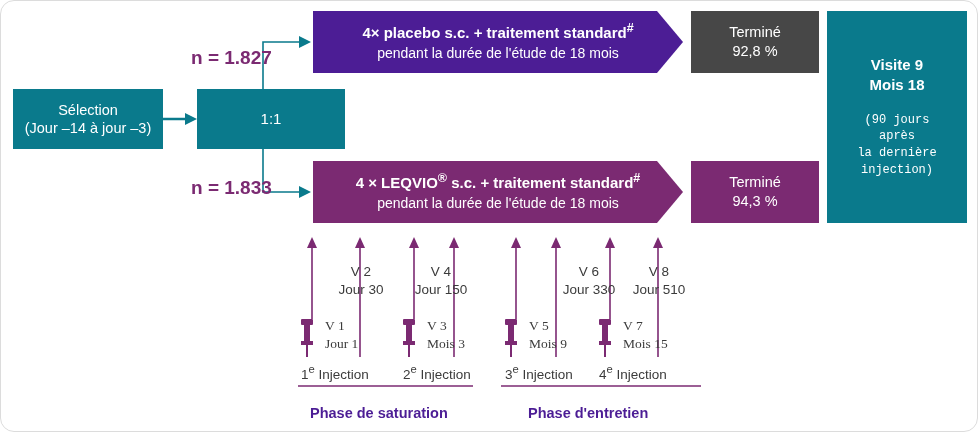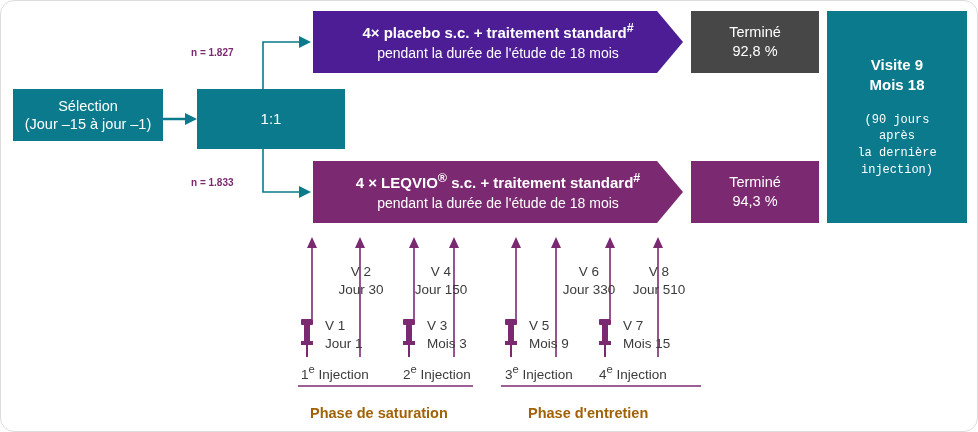--- a/index.html
+++ b/index.html
@@ -13,21 +13,21 @@
   #frame{
     position:absolute;left:0;top:0;width:978px;height:432px;
     border:1px solid #dcdcdc;border-radius:14px;box-sizing:border-box;
     background:#fff;
   }
   .box{position:absolute;box-sizing:border-box;display:flex;flex-direction:column;
        align-items:center;justify-content:center;text-align:center;color:#fff;}
 
   
   #selection{
-    left:12px;top:88px;width:150px;height:52px;background:#0a7a8c;
+    left:12px;top:88px;width:150px;height:60px;background:#0a7a8c;
     font-size:14.5px;line-height:1.25;
   }
   #randomisation{
     left:196px;top:88px;width:148px;height:60px;background:#0a7a8c;
     font-size:15px;line-height:1.3;
   }
   
   .arrowbar{
     position:absolute;box-sizing:border-box;color:#fff;
     display:flex;flex-direction:column;align-items:center;justify-content:center;
@@ -51,34 +51,34 @@
     left:690px;top:160px;width:128px;height:62px;background:#7b2a72;
     font-size:14.5px;line-height:1.3;
   }
   #visit9{
     left:826px;top:10px;width:140px;height:212px;background:#0a7a8c;
     font-size:14.5px;line-height:1.35;padding:19px 8px;
   }
   #visit9 .v9-top{font-weight:bold;font-size:15px;line-height:1.35;}
   #visit9 .v9-bot{margin-top:16px;font-size:12px;line-height:1.4;font-family:Liberation Mono, monospace;}
 
-  .nlabel{position:absolute;color:#7b2a72;font-size:10px;font-weight:bold;}
+  .nlabel{position:absolute;color:#7b2a72;font-size:19px;font-weight:bold;}
   #n-top{left:190px;top:46px;}
   #n-bot{left:190px;top:176px;}
 
   svg.lines{position:absolute;left:0;top:0;width:978px;height:432px;pointer-events:none;}
 
   .vlabel{position:absolute;color:#3b3b3b;font-size:13.5px;line-height:1.3;text-align:center;}
   .vlabel b{font-weight:normal;display:block;}
 
-  .inj-label{position:absolute;color:#3b3b3b;font-size:13.5px;line-height:1.3;}
+  .inj-label{position:absolute;color:#3b3b3b;font-size:13.5px;line-height:1.3;font-family:Liberation Serif, serif;}
   .inj-label span{display:block;}
 
   .ord{position:absolute;color:#3b3b3b;font-size:13.5px;}
-  .phase{position:absolute;color:#a16207;font-weight:bold;font-size:14.5px;text-align:right;}
+  .phase{position:absolute;color:#4c1d95;font-weight:bold;font-size:14.5px;text-align:right;}
 </style>
 </head>
 <body>
 
 <div id="frame">
 
   <svg class="lines" viewBox="0 0 978 432">
 
     <path d="M162 118 L190 118" stroke="#0a7a8c" stroke-width="2.5" fill="none"></path>
     <path d="M196 118 L184 112 L184 124 Z" fill="#0a7a8c"></path>
@@ -141,21 +141,21 @@
         <rect x="0" y="0" width="12" height="6" rx="1"></rect>
         <rect x="3" y="6" width="6" height="16"></rect>
         <rect x="0" y="22" width="12" height="4"></rect>
         <rect x="5" y="26" width="2" height="12"></rect>
       </g>
     </g>
   </svg>
 
   <div class="box" id="selection">
     <div>Sélection</div>
-    <div>(Jour –15 à jour –1)</div>
+    <div>(Jour –14 à jour –3)</div>
   </div>
 
   <div class="box" id="randomisation">
     <div>1:1</div>
   </div>
 
   <div class="nlabel" id="n-top">n = 1.827</div>
   <div class="nlabel" id="n-bot">n = 1.833</div>
 
   <div class="arrowbar" id="placebo-bar">

